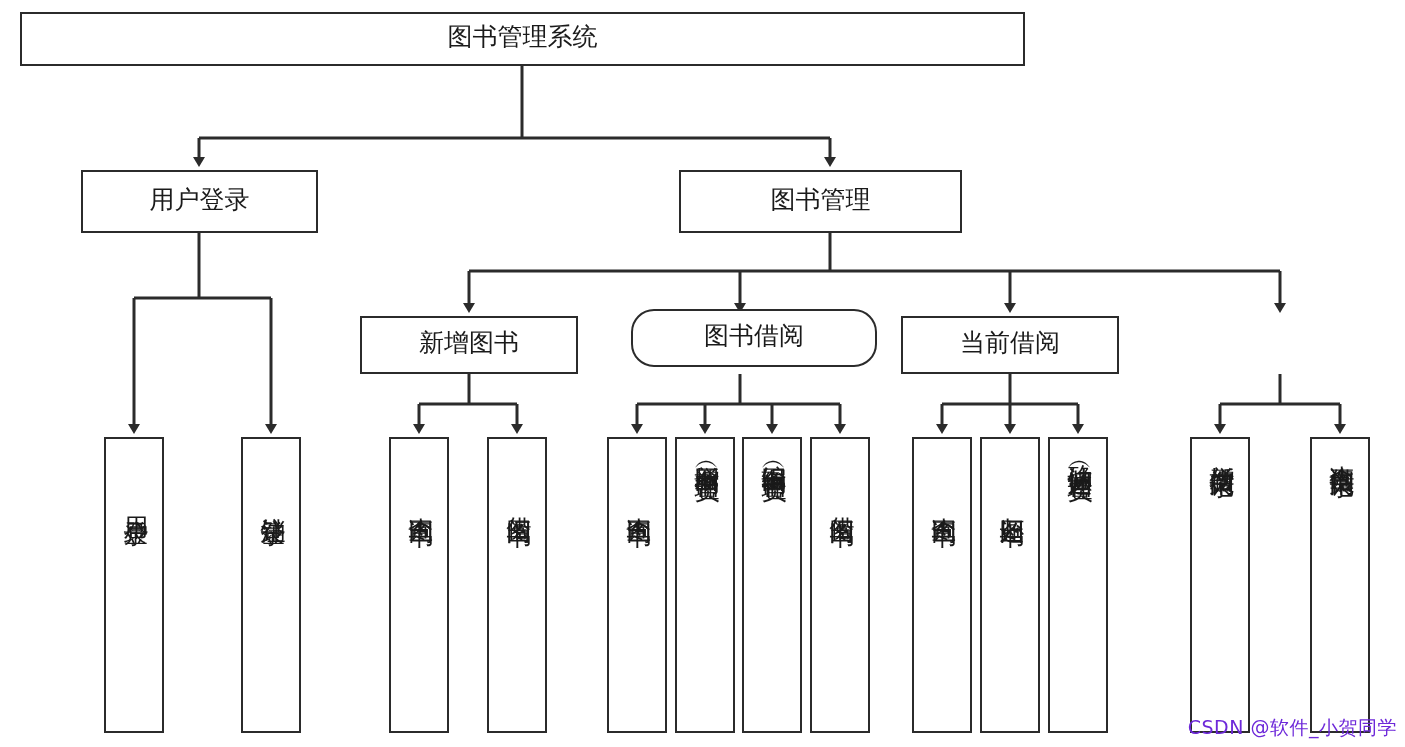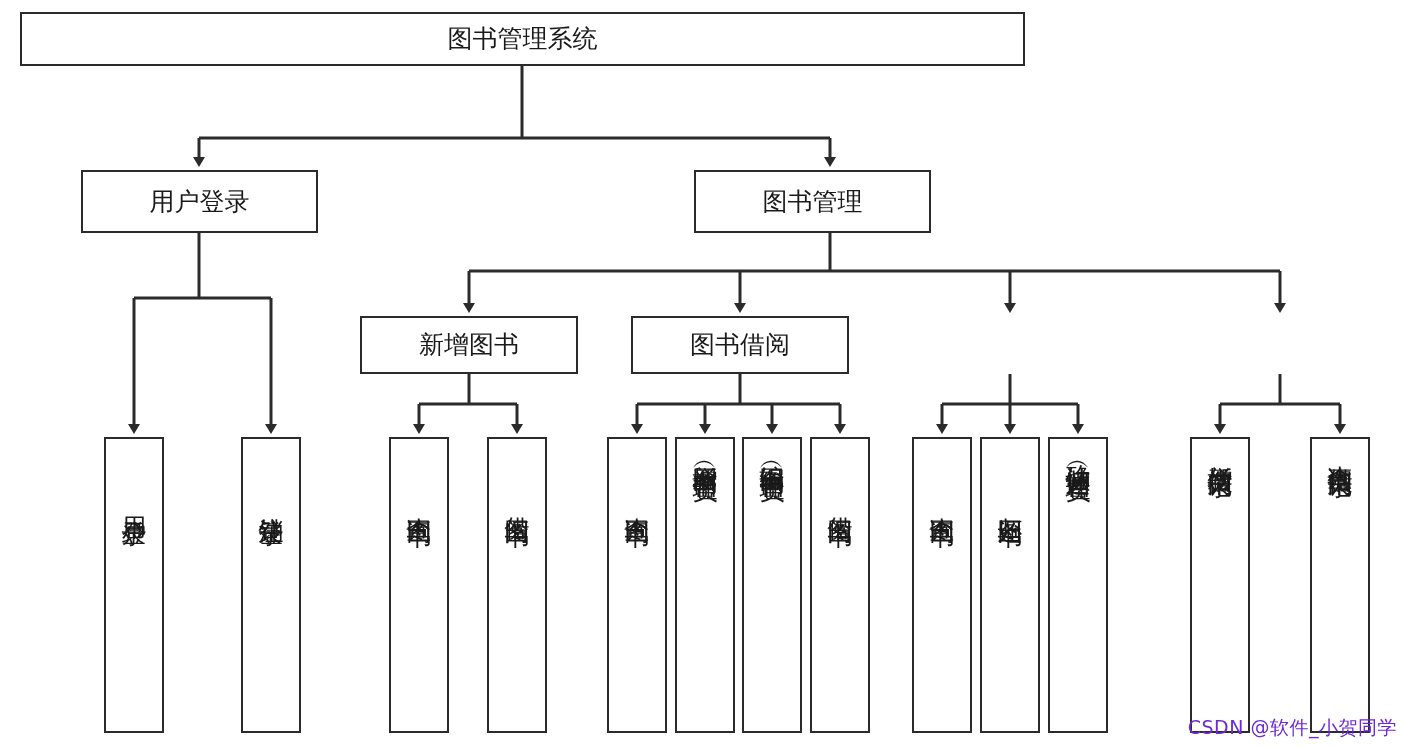--- a/index.html
+++ b/index.html
@@ -35,20 +35,21 @@
     display: flex;
     align-items: center;
     justify-content: center;
     overflow: hidden;
   }
   .node-label {
     color: #1a1a1a;
     text-align: center;
     line-height: 1.18;
     white-space: nowrap;
+    font-family: Liberation Mono, monospace;
   }
   .node.horizontal .node-label {
     font-size: 25px;
     writing-mode: horizontal-tb;
   }
   .node.vertical {
     align-items: flex-start;
     justify-content: center;
     padding-top: 6px;
   }
@@ -128,29 +129,32 @@
     </g>
   </svg>
 
   <div class="node horizontal" style="left:20px; top:12px; width:1005px; height:54px;">
     <span class="node-label">图书管理系统</span>
   </div>
 
   <div class="node horizontal" style="left:81px; top:170px; width:237px; height:63px;">
     <span class="node-label">用户登录</span>
   </div>
-  <div class="node horizontal" style="left:694px; top:170px; width:237px; height:63px;">
+  <div class="node horizontal" style="left:679px; top:170px; width:283px; height:63px;">
     <span class="node-label">图书管理</span>
   </div>
 
   <div class="node horizontal" style="left:360px; top:316px; width:218px; height:58px;">
     <span class="node-label">新增图书</span>
   </div>
-  <div class="node horizontal" style="left:631px; top:316px; width:218px; height:58px;">
+  <div class="node horizontal" style="left:631px; top:309px; width:246px; height:58px;border-radius:23px;">
     <span class="node-label">图书借阅</span>
+  </div>
+  <div class="node horizontal" style="left:901px; top:316px; width:218px; height:58px;">
+    <span class="node-label">当前借阅</span>
   </div>
 
   <div class="node vertical mid" style="left:104px; top:437px; width:60px; height:296px;">
     <span class="node-label">用户登录</span>
   </div>
   <div class="node vertical mid" style="left:241px; top:437px; width:60px; height:296px;">
     <span class="node-label">注销登录</span>
   </div>
 
   <div class="node vertical mid" style="left:389px; top:437px; width:60px; height:296px;">

